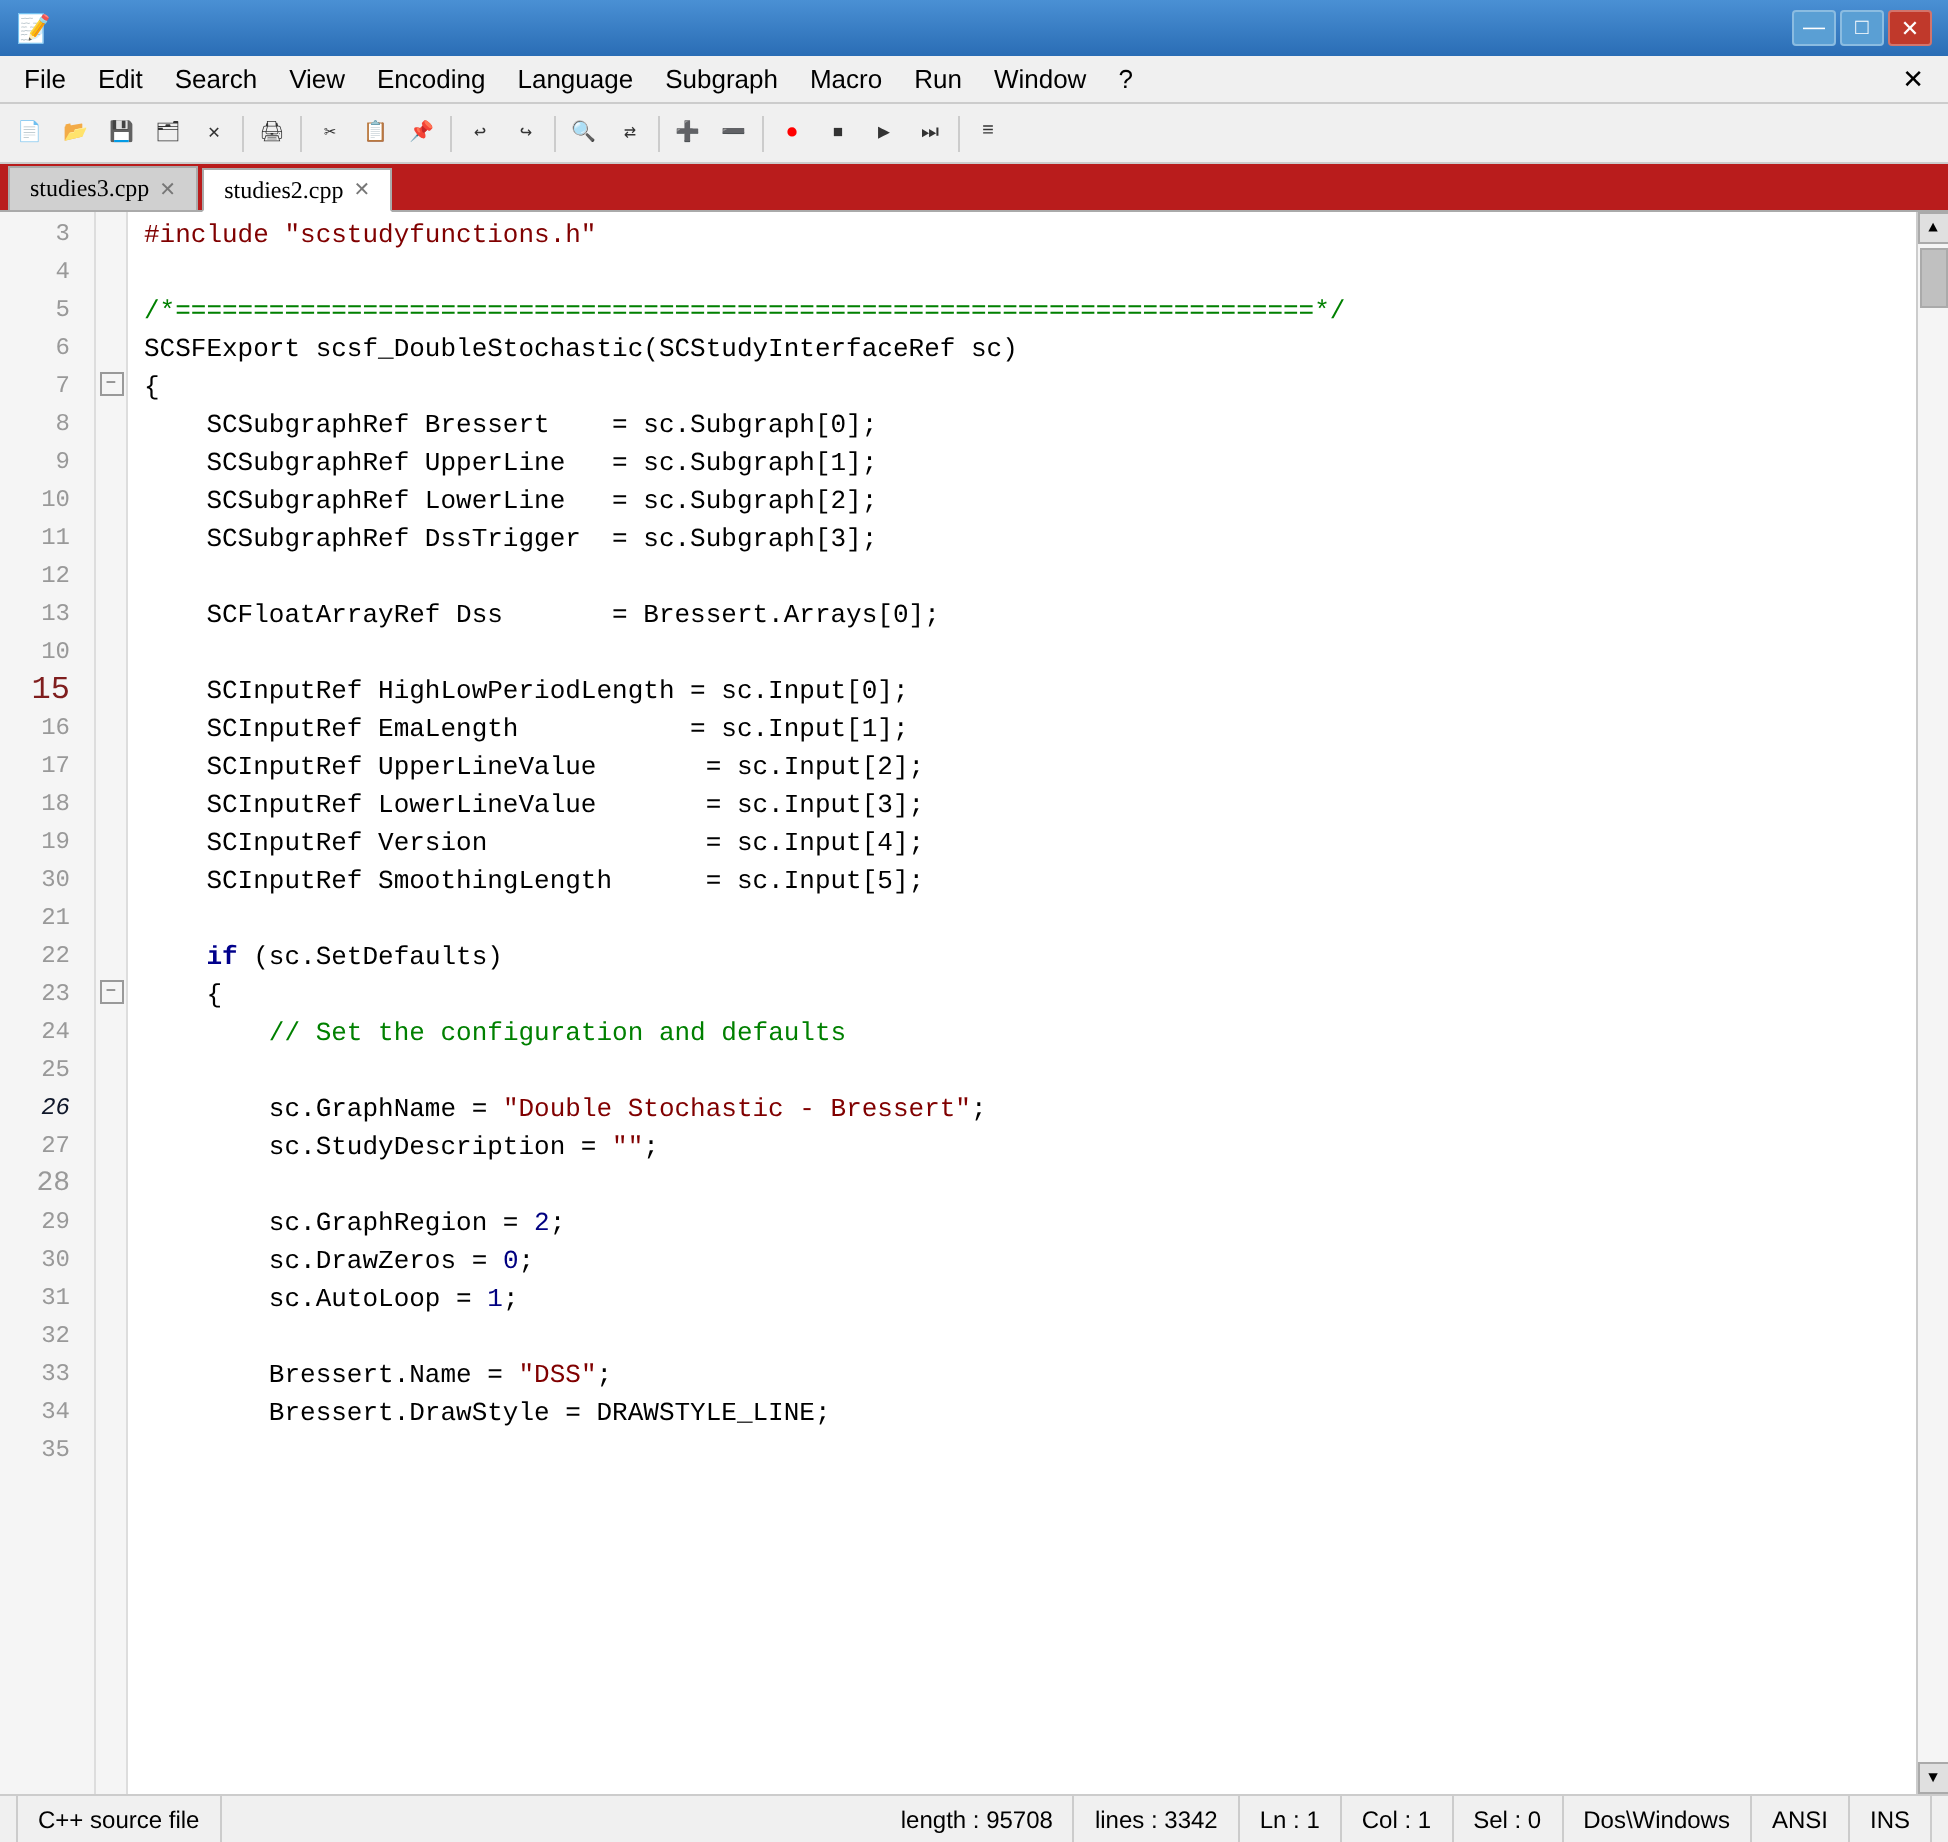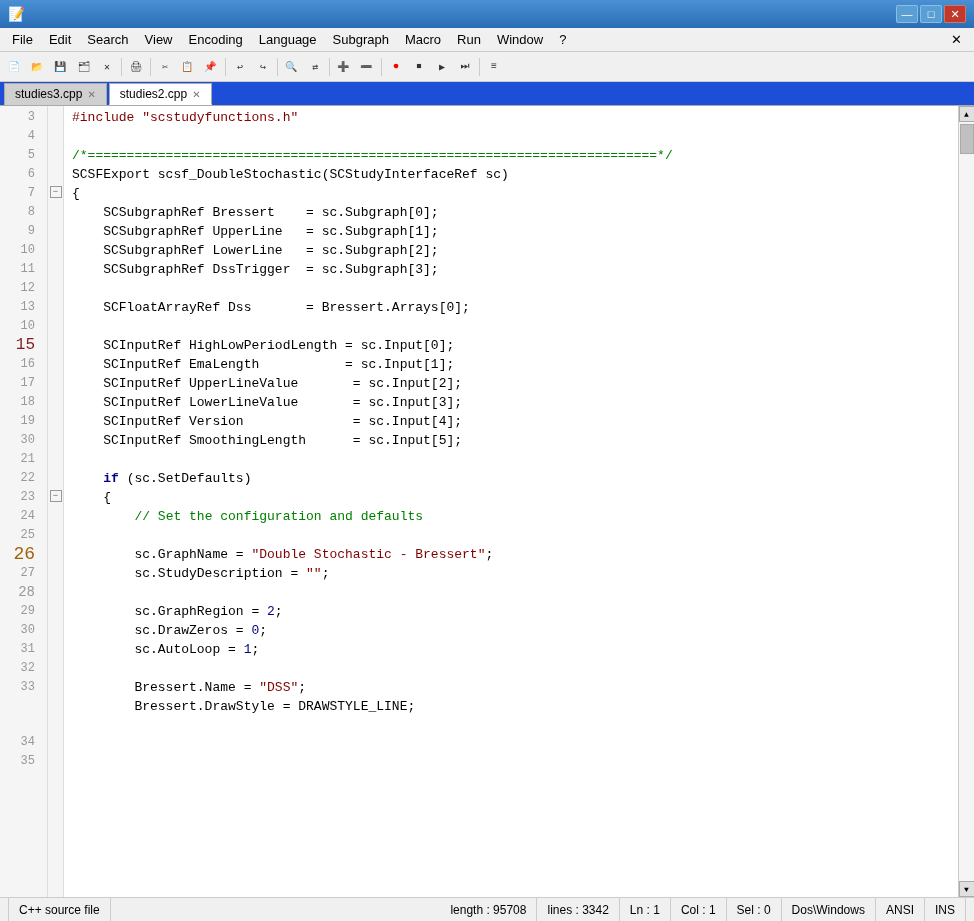--- a/index.html
+++ b/index.html
@@ -86,27 +86,27 @@
       color: #333;
     }
     .tb-sep {
       width: 1px;
       height: 18px;
       background: #ccc;
       margin: 0 2px;
     }
     
     #tabs {
-      background: #1d4ed8;
+      background: #b91c1c;
       height: 24px;
       display: flex;
-      align-items: center;
+      align-items: flex-end;
       padding: 0 4px;
       border-bottom: 1px solid #aaa;
-      font-family: Liberation Sans, sans-serif;
+      font-family: Liberation Serif, serif;
       font-size: 12px;
     }
     .tab {
       padding: 3px 10px;
       border: 1px solid #aaa;
       border-bottom: none;
       cursor: pointer;
       background: #d0d0d0;
       margin-right: 2px;
       display: flex;
@@ -335,29 +335,29 @@
       <div class="line-num" style="height: 19px; display: flex; align-items: center; justify-content: flex-end; padding-right: 6px; font-size: 12px; color: rgb(153, 153, 153);">16</div>
       <div class="line-num" style="height: 19px; display: flex; align-items: center; justify-content: flex-end; padding-right: 6px; font-size: 12px; color: rgb(153, 153, 153);">17</div>
       <div class="line-num" style="height: 19px; display: flex; align-items: center; justify-content: flex-end; padding-right: 6px; font-size: 12px; color: rgb(153, 153, 153);">18</div>
       <div class="line-num" style="height: 19px; display: flex; align-items: center; justify-content: flex-end; padding-right: 6px; font-size: 12px; color: rgb(153, 153, 153);">19</div>
       <div class="line-num" style="height: 19px; display: flex; align-items: center; justify-content: flex-end; padding-right: 6px; font-size: 12px; color: rgb(153, 153, 153);">30</div>
       <div class="line-num" style="height: 19px; display: flex; align-items: center; justify-content: flex-end; padding-right: 6px; font-size: 12px; color: rgb(153, 153, 153);">21</div>
       <div class="line-num" style="height: 19px; display: flex; align-items: center; justify-content: flex-end; padding-right: 6px; font-size: 12px; color: rgb(153, 153, 153);">22</div>
       <div class="line-num" style="height: 19px; display: flex; align-items: center; justify-content: flex-end; padding-right: 6px; font-size: 12px; color: rgb(153, 153, 153);">23</div>
       <div class="line-num" style="height: 19px; display: flex; align-items: center; justify-content: flex-end; padding-right: 6px; font-size: 12px; color: rgb(153, 153, 153);">24</div>
       <div class="line-num" style="height: 19px; display: flex; align-items: center; justify-content: flex-end; padding-right: 6px; font-size: 12px; color: rgb(153, 153, 153);">25</div>
-      <div class="line-num" style="height: 19px; display: flex; align-items: center; justify-content: flex-end; padding-right: 6px; font-size: 18px; color: #a16207;">26</div>
+      <div class="line-num" style="height: 19px; display: flex; align-items: center; justify-content: flex-end; padding-right: 6px; font-size: 12px; color: #0f172a; font-style: italic;">26</div>
       <div class="line-num" style="height: 19px; display: flex; align-items: center; justify-content: flex-end; padding-right: 6px; font-size: 12px; color: rgb(153, 153, 153);">27</div>
       <div class="line-num" style="height: 19px; display: flex; align-items: center; justify-content: flex-end; padding-right: 6px; font-size: 14px; color: rgb(153, 153, 153); margin-left: 23px;">28</div>
       <div class="line-num" style="height: 19px; display: flex; align-items: center; justify-content: flex-end; padding-right: 6px; font-size: 12px; color: rgb(153, 153, 153);">29</div>
       <div class="line-num" style="height: 19px; display: flex; align-items: center; justify-content: flex-end; padding-right: 6px; font-size: 12px; color: rgb(153, 153, 153);">30</div>
       <div class="line-num" style="height: 19px; display: flex; align-items: center; justify-content: flex-end; padding-right: 6px; font-size: 12px; color: rgb(153, 153, 153);">31</div>
       <div class="line-num" style="height: 19px; display: flex; align-items: center; justify-content: flex-end; padding-right: 6px; font-size: 12px; color: rgb(153, 153, 153);">32</div>
       <div class="line-num" style="height: 19px; display: flex; align-items: center; justify-content: flex-end; padding-right: 6px; font-size: 12px; color: rgb(153, 153, 153);">33</div>
-      <div class="line-num" style="height: 19px; display: flex; align-items: center; justify-content: flex-end; padding-right: 6px; font-size: 12px; color: rgb(153, 153, 153); margin-top: 36px;">34</div>
+      <div class="line-num" style="height: 19px; display: flex; align-items: center; justify-content: flex-end; padding-right: 6px; font-size: 12px; color: rgb(153, 153, 153);">34</div>
       <div class="line-num" style="height: 19px; display: flex; align-items: center; justify-content: flex-end; padding-right: 6px; font-size: 12px; color: rgb(153, 153, 153);">35</div>
     </div>
 
   <div id="fold-column">
       <div class="fold-cell" style="height: 19px; display: flex; align-items: center; justify-content: center;"></div>
       <div class="fold-cell" style="height: 19px; display: flex; align-items: center; justify-content: center;"></div>
       <div class="fold-cell" style="height: 19px; display: flex; align-items: center; justify-content: center;"></div>
       <div class="fold-cell" style="height: 19px; display: flex; align-items: center; justify-content: center;"></div>
       <div class="fold-cell" style="height: 19px; display: flex; align-items: center; justify-content: center;">
         <div class="fold-marker" style="width: 12px; height: 12px; border: 1px solid rgb(153, 153, 153); display: inline-flex; align-items: center; justify-content: center; font-size: 9px; color: rgb(102, 102, 102); cursor: pointer;">−</div>

